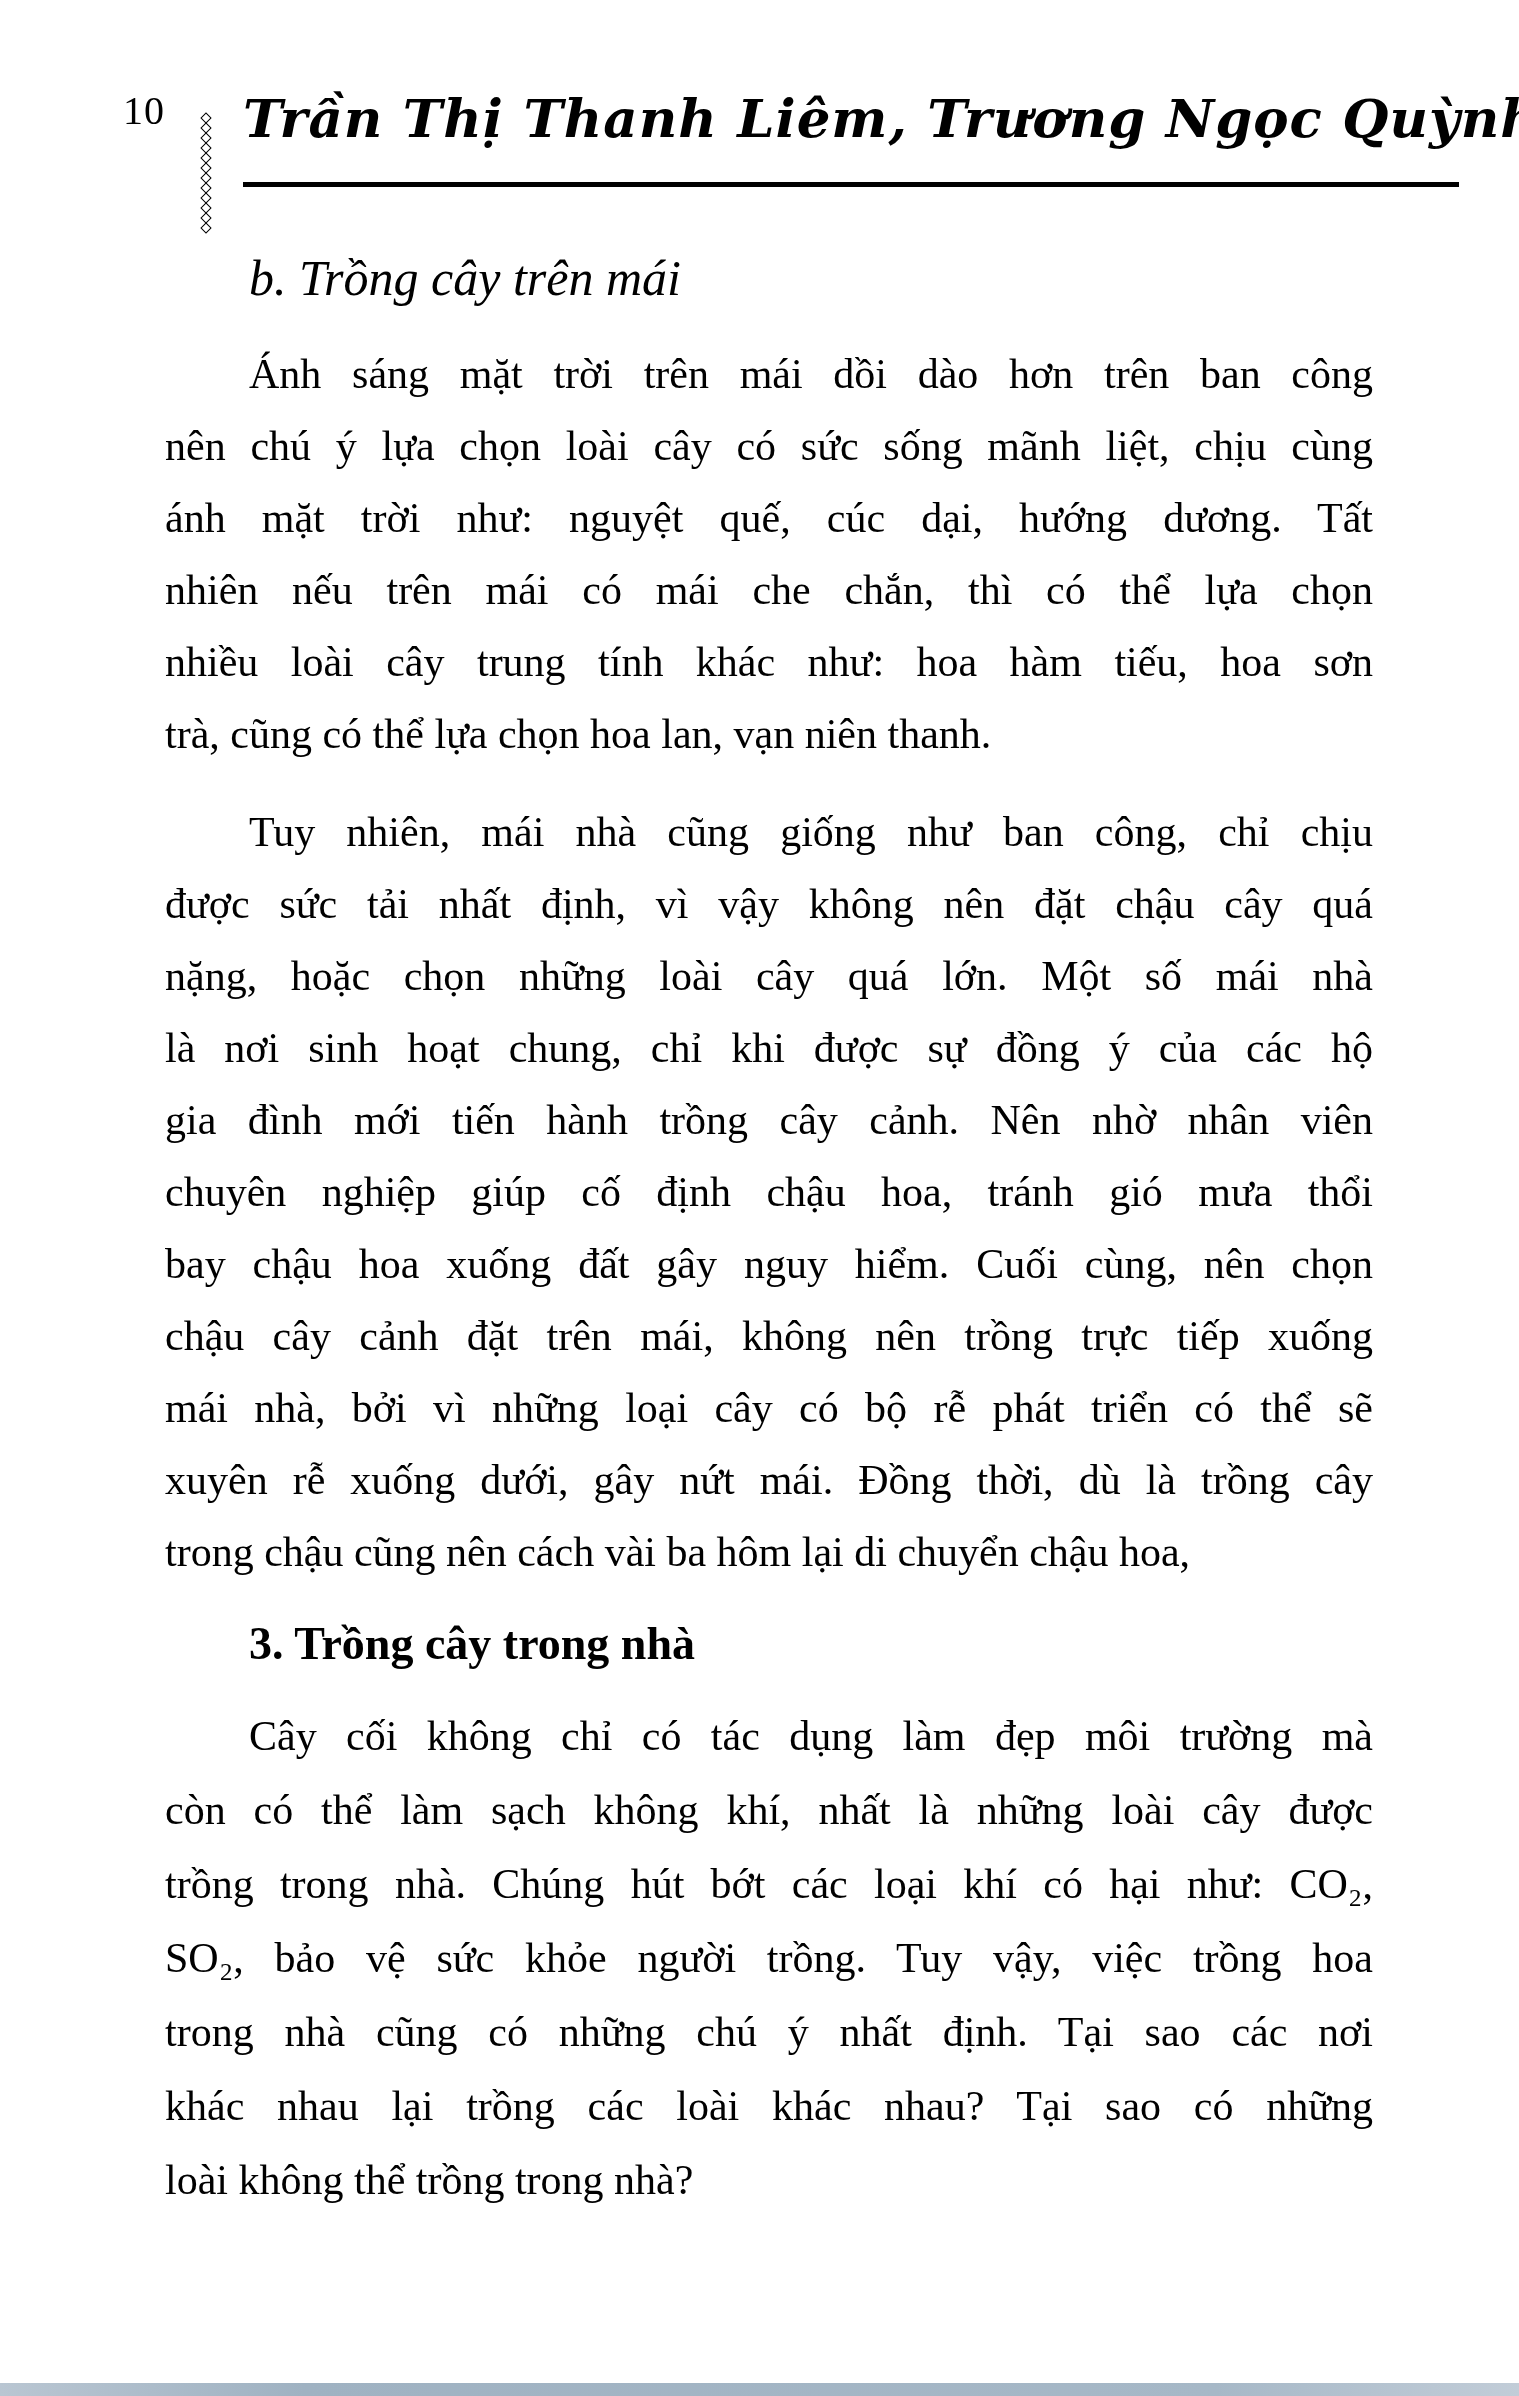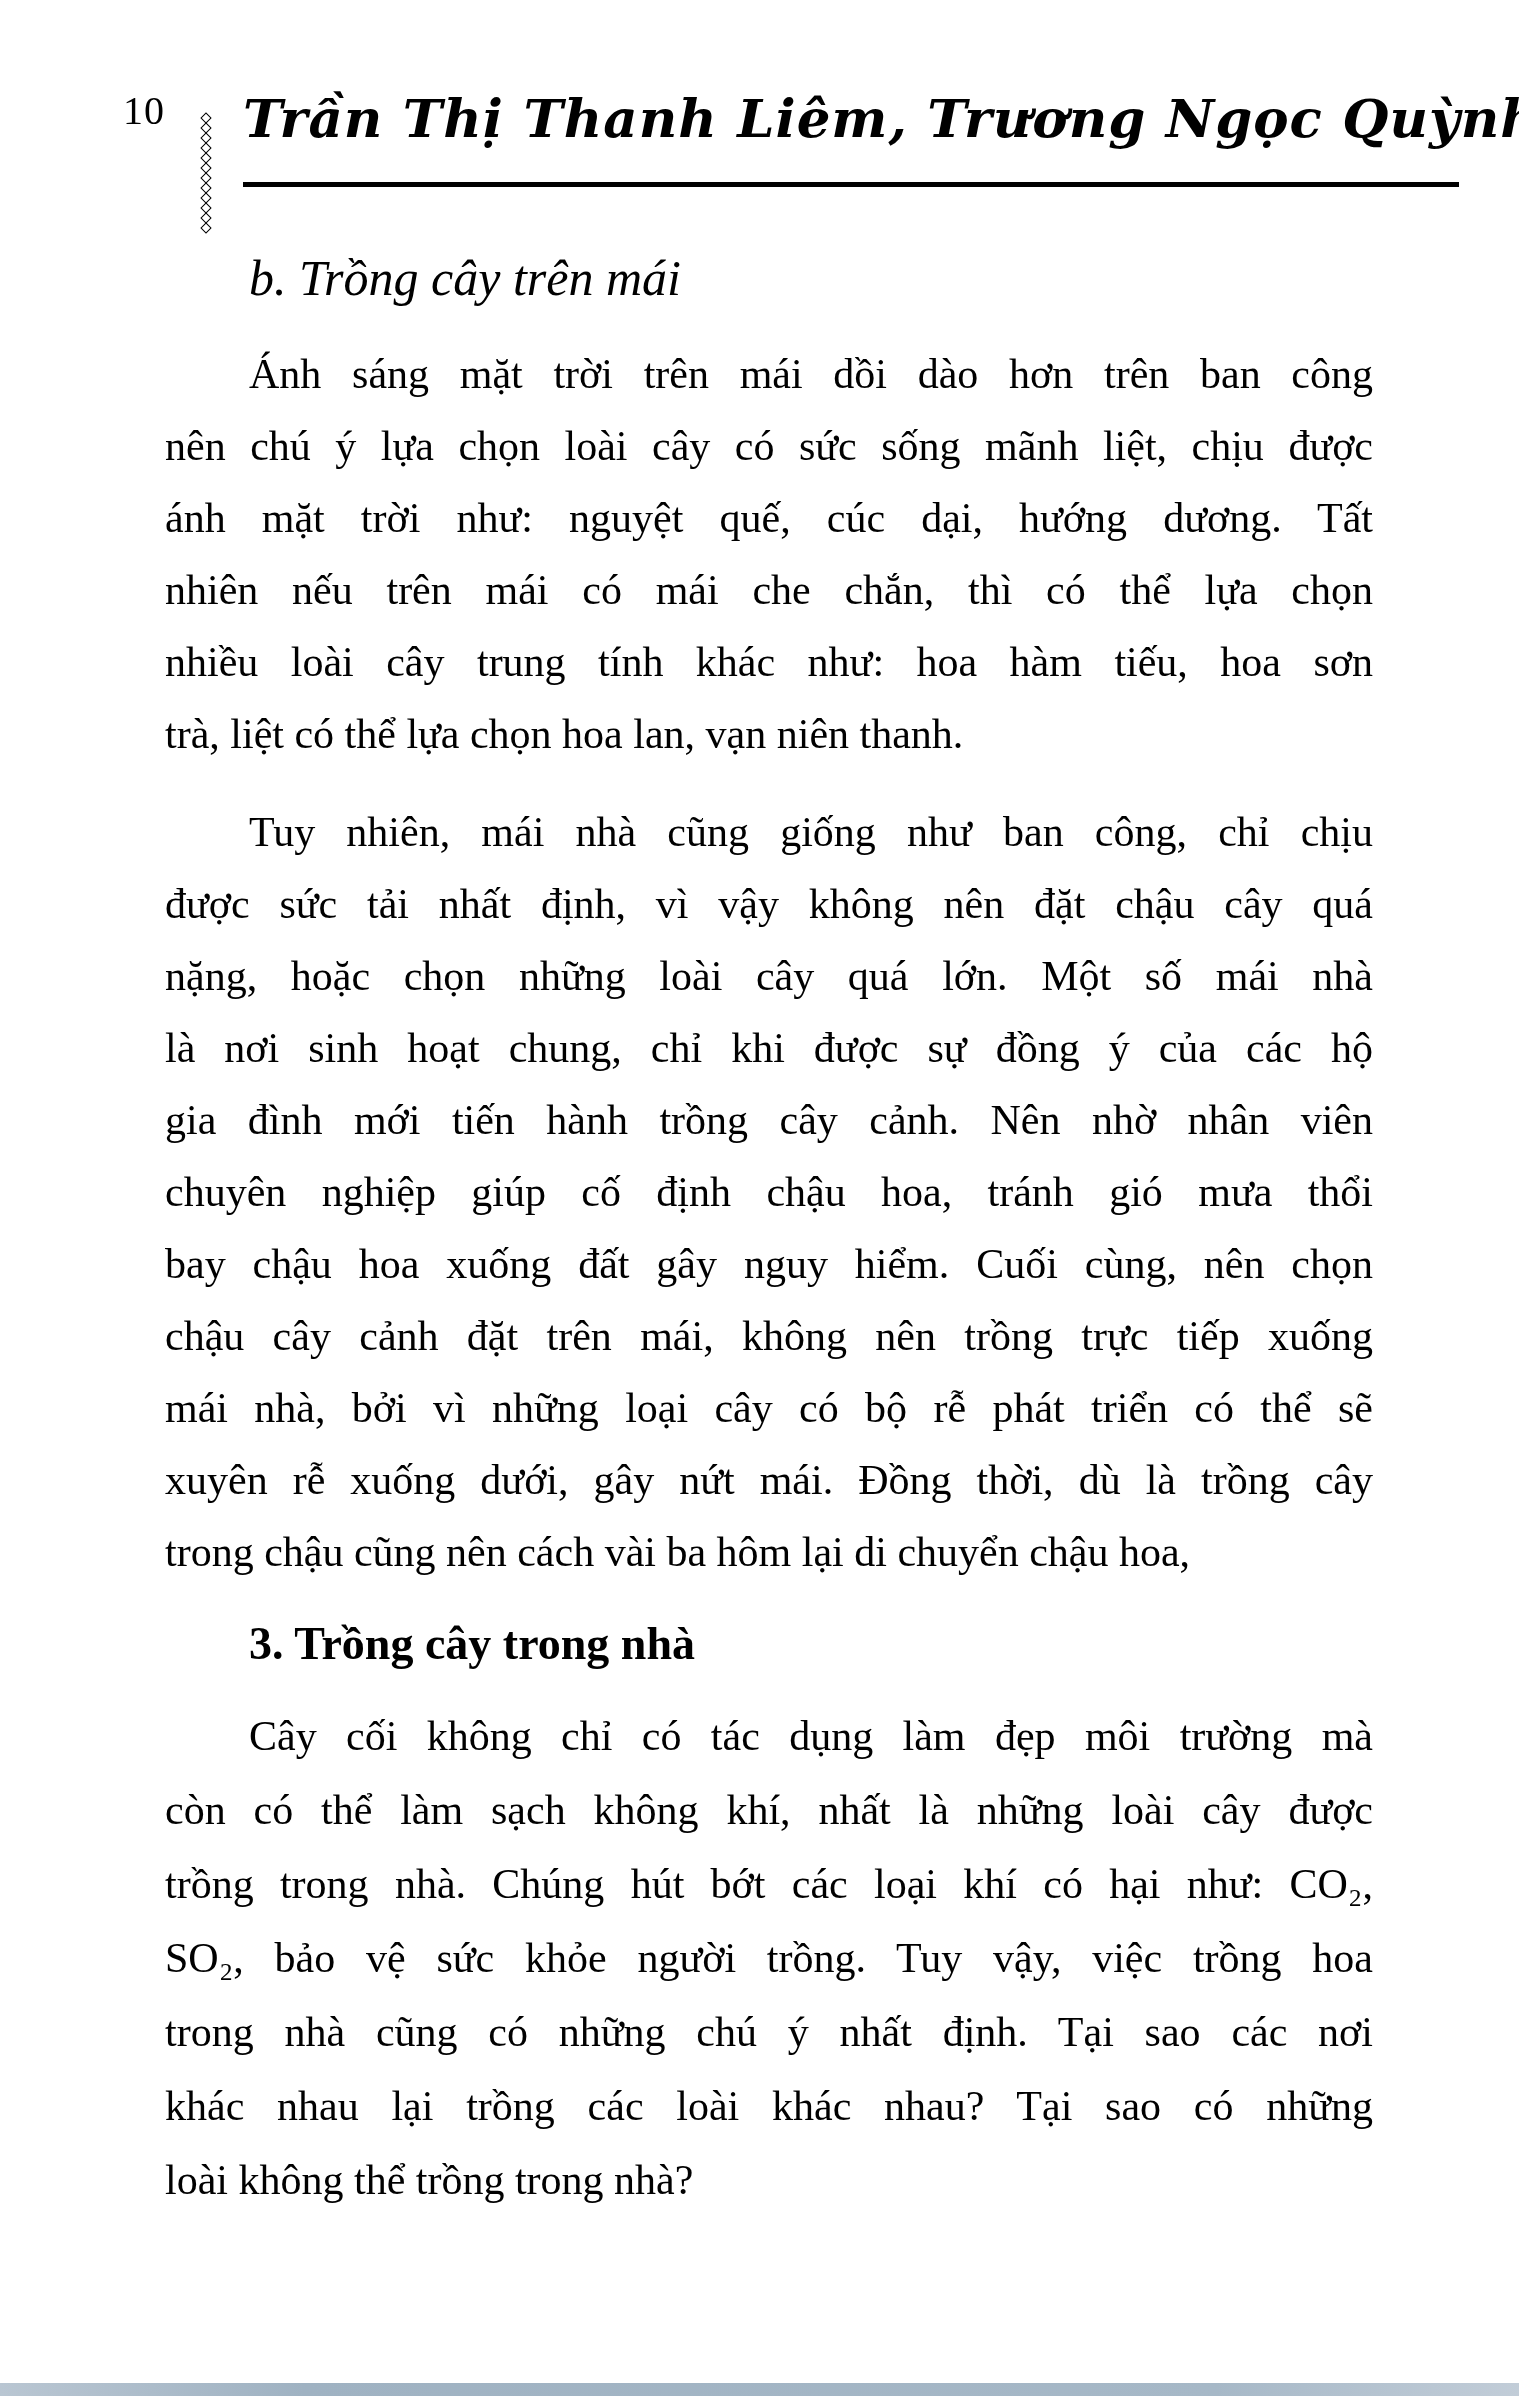--- a/index.html
+++ b/index.html
@@ -100,25 +100,25 @@
   <div class="header-script">Trần Thị Thanh Liêm, Trương Ngọc Quỳnh (biên soạn)</div>
 
   <div class="header-rule"></div>
 
   <div class="content">
 
     <div class="h-italic">b. Trồng cây trên mái</div>
 
     <div class="para">
         <div class="line">Ánh sáng mặt trời trên mái dồi dào hơn trên ban công</div>
-        <div class="line">nên chú ý lựa chọn loài cây có sức sống mãnh liệt, chịu được</div>
+        <div class="line">nên chú ý lựa chọn loài cây có sức sống mãnh liệt, chịu cùng</div>
         <div class="line">ánh mặt trời như: nguyệt quế, cúc dại, hướng dương. Tất</div>
         <div class="line">nhiên nếu trên mái có mái che chắn, thì có thể lựa chọn</div>
         <div class="line">nhiều loài cây trung tính khác như: hoa hàm tiếu, hoa sơn</div>
-        <div class="line">trà, liệt có thể lựa chọn hoa lan, vạn niên thanh.</div>
+        <div class="line">trà, cũng có thể lựa chọn hoa lan, vạn niên thanh.</div>
       </div>
 
     <div class="para">
         <div class="line">Tuy nhiên, mái nhà cũng giống như ban công, chỉ chịu</div>
         <div class="line">được sức tải nhất định, vì vậy không nên đặt chậu cây quá</div>
         <div class="line">nặng, hoặc chọn những loài cây quá lớn. Một số mái nhà</div>
         <div class="line">là nơi sinh hoạt chung, chỉ khi được sự đồng ý của các hộ</div>
         <div class="line">gia đình mới tiến hành trồng cây cảnh. Nên nhờ nhân viên</div>
         <div class="line">chuyên nghiệp giúp cố định chậu hoa, tránh gió mưa thổi</div>
         <div class="line">bay chậu hoa xuống đất gây nguy hiểm. Cuối cùng, nên chọn</div>

